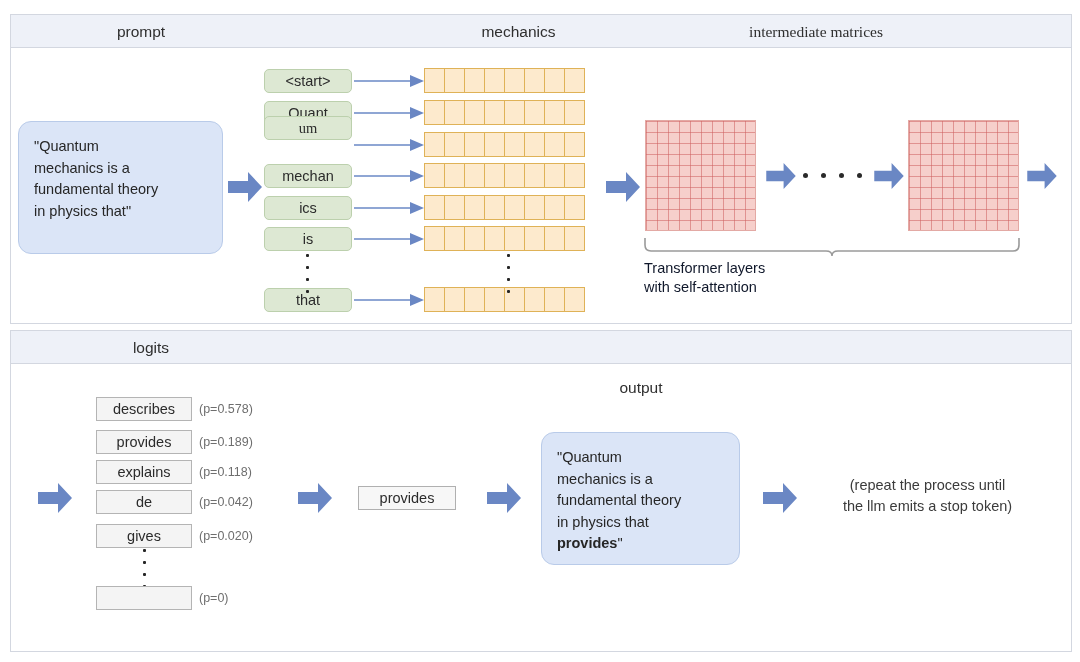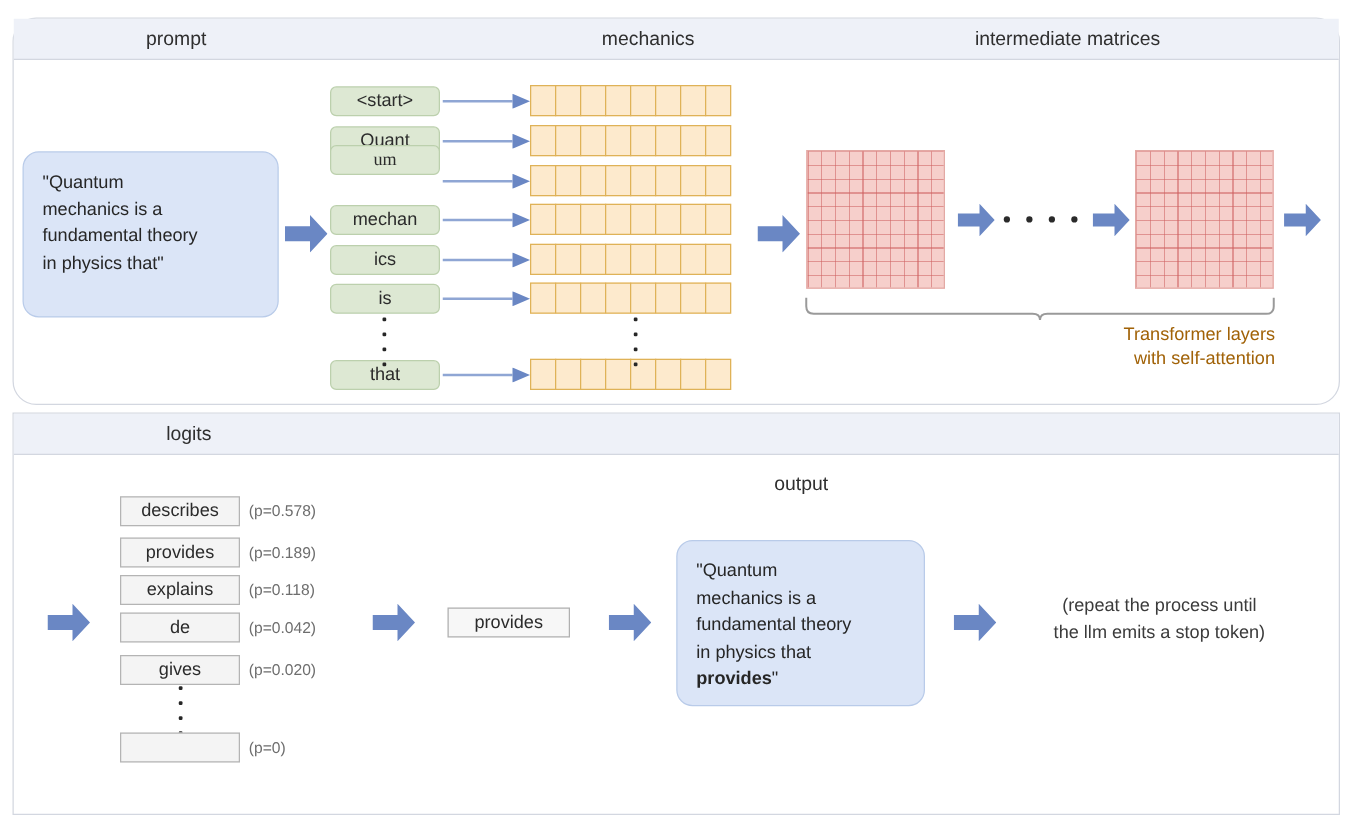--- a/index.html
+++ b/index.html
@@ -16,21 +16,21 @@
     left:0;top:0;width:1080px;height:662px;
   }
 
   
   .panel{
     position:absolute;
     background:#ffffff;
     border:1px solid #d3d7e0;
     box-sizing:border-box;
   }
-  #panel-top{ left:10px; top:14px; width:1062px; height:310px;border-radius:19px; }
+  #panel-top{ left:10px; top:14px; width:1062px; height:310px; }
   #panel-bottom{ left:10px; top:330px; width:1062px; height:322px; }
 
   .panel-header{
     position:absolute;left:0;top:0;right:0;height:33px;
     background:#eef1f8;
     border-bottom:1px solid #d3d7e0;
     box-sizing:border-box;
   }
   .col-label{
     position:absolute;top:0;height:33px;line-height:33px;
@@ -112,22 +112,22 @@
   .hdots{position:absolute;display:flex;align-items:center;}
   .hdots i{
     width:5px;height:5px;background:#2a2a2a;border-radius:50%;
     margin-right:13px;
   }
   .hdots i:last-child{margin-right:0;width:4px;height:4px;}
 
   
   .brace{position:absolute;}
   .caption{
-    position:absolute;text-align:right;
-    font-size:14.5px;line-height:19px;color:#a16207;
+    position:absolute;text-align:left;
+    font-size:14.5px;line-height:19px;color:#0f172a;
     white-space:pre-line;
   }
 
   
   .logit-box{
     position:absolute;
     background:#f4f4f4;
     border:1px solid #b4b4b4;
     box-sizing:border-box;
     width:96px;height:24px;line-height:22px;
@@ -158,21 +158,21 @@
 </style>
 </head>
 <body>
 
 <div class="diagram">
 
   <div class="panel" id="panel-top">
     <div class="panel-header"></div>
     <div class="col-label" style="left:30px;width:200px;">prompt</div>
     <div class="col-label" style="left:400px;width:215px;">mechanics</div>
-    <div class="col-label" style="left:648px;width:390px;">intermediate matrices</div>
+    <div class="col-label" style="left:610px;width:390px;font-family:Liberation Serif, serif;">intermediate matrices</div>
   </div>
 
   <div class="bubble" style="left:18px;top:121px;width:205px;height:133px;">"Quantum
 mechanics is a
 fundamental theory
 in physics that"</div>
 
   <div class="arrow" style="left:228px;top:172px;">
     <svg width="34" height="30" viewBox="0 0 34 30">
         <path d="M0 9 H20 V0 L34 15 L20 30 V21 H0 Z" fill="#6a87c4"></path>

